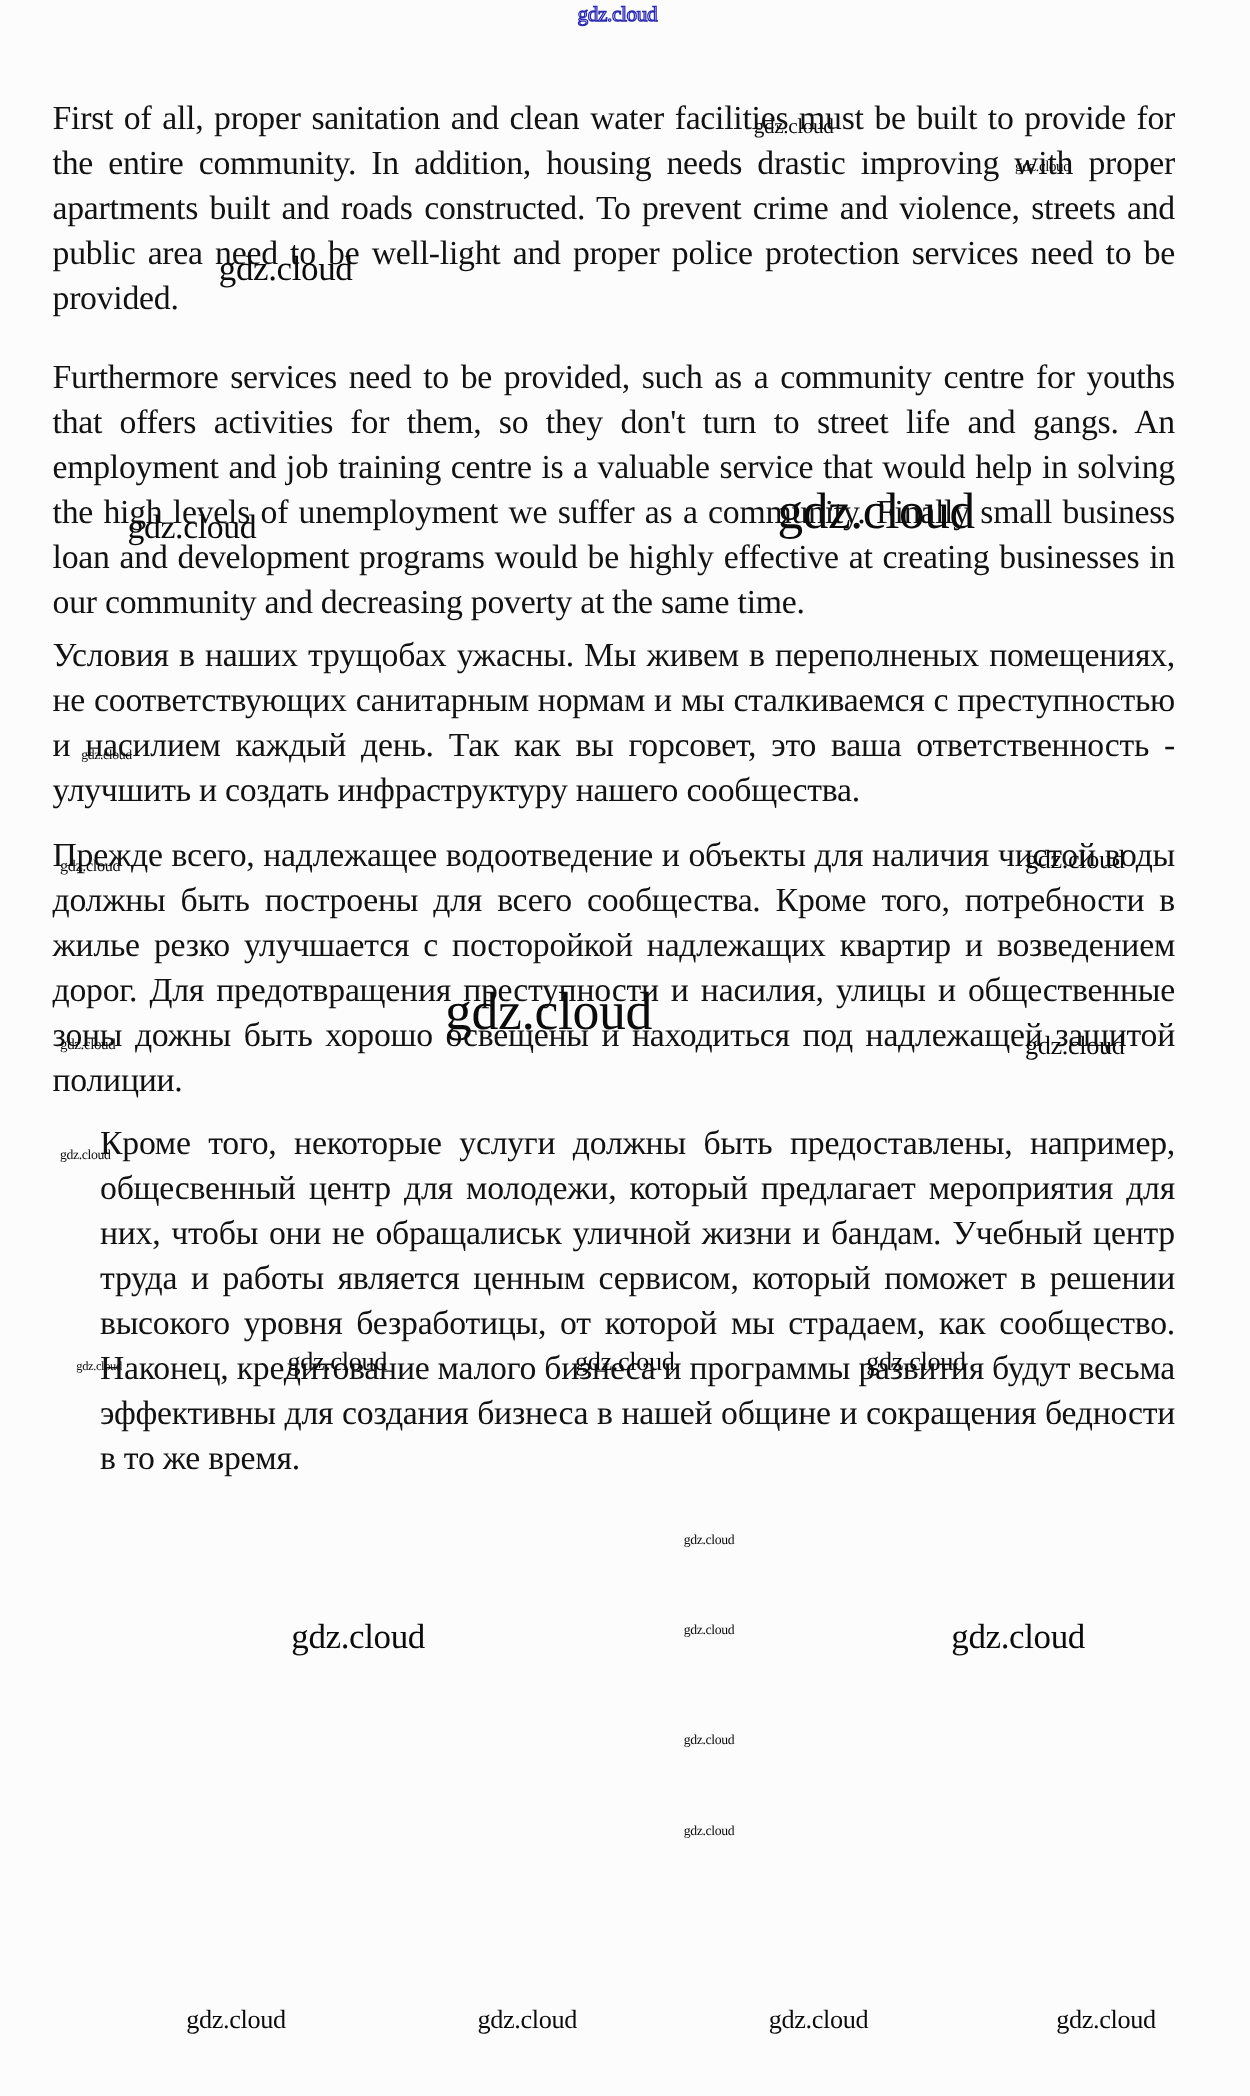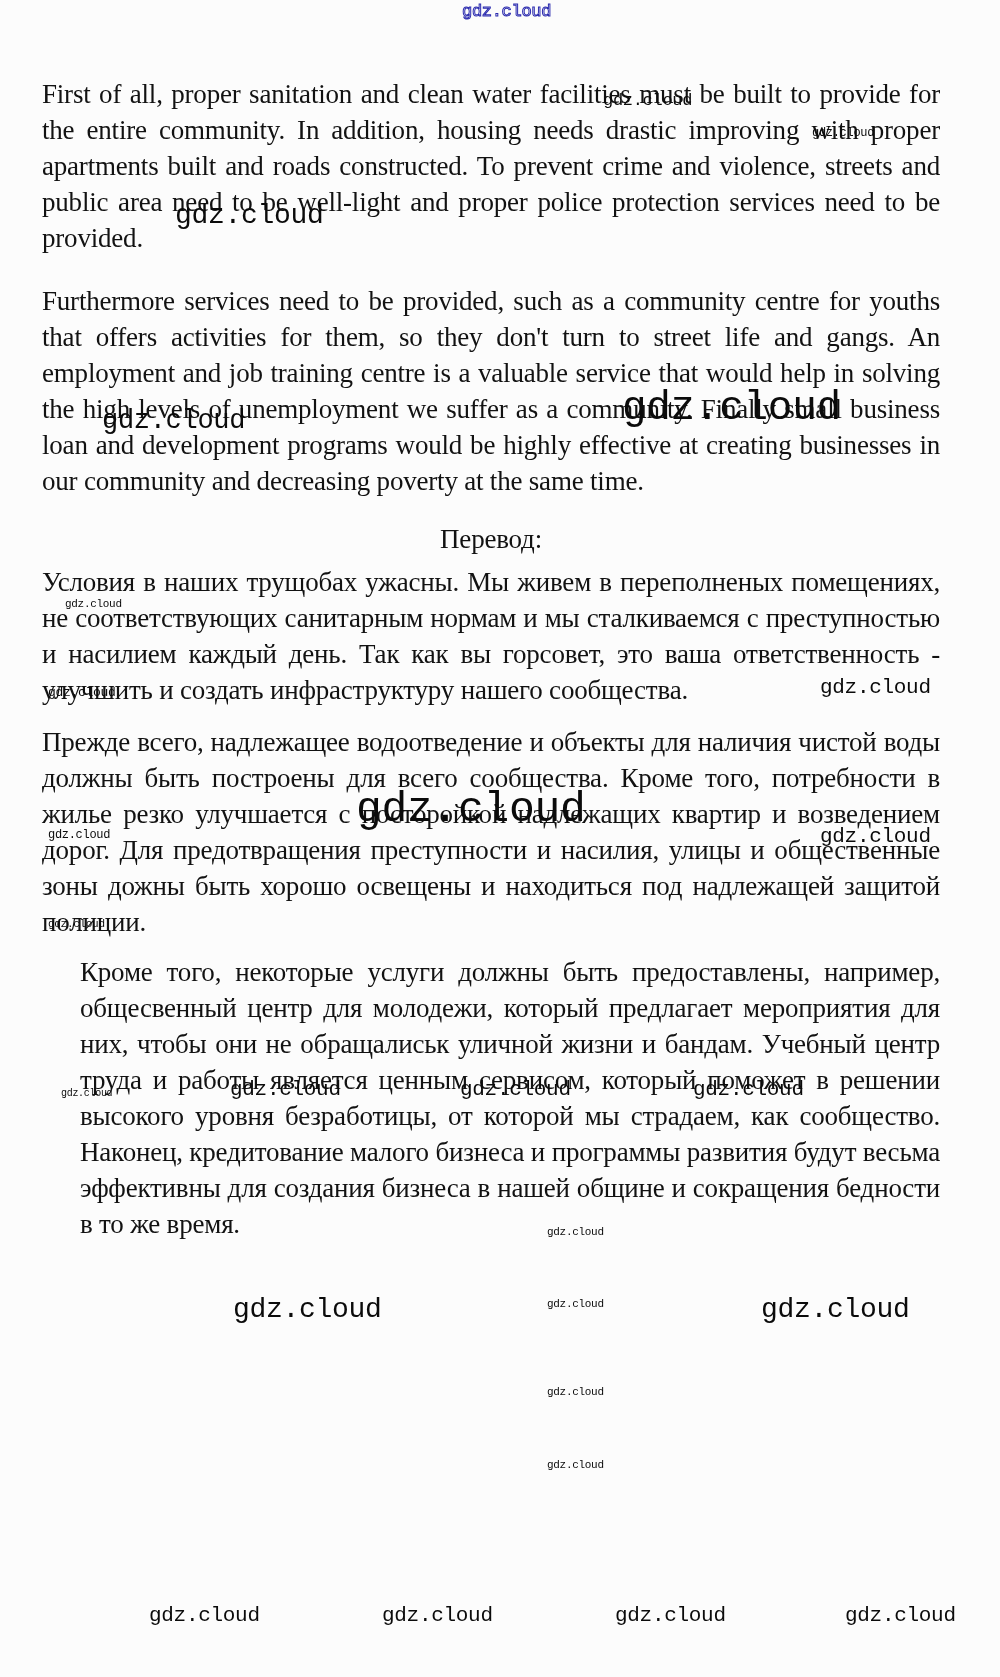--- a/index.html
+++ b/index.html
@@ -34,42 +34,41 @@
     font-size: 27px;
     line-height: 36px;
     text-align: center;
     letter-spacing: -0.2px;
   }
   .r1 { margin-top: 7px; }
   .r2 { margin-top: 16px; }
   .r3 { margin-top: 14px; margin-left: 38px; }
   .wm {
     position: absolute;
-    font-family: Liberation Mono, monospace;
+    font-family: Liberation Serif, serif;
     font-weight: 400;
     color: #0b0b0b;
     line-height: 1;
     letter-spacing: -0.3px;
     white-space: nowrap;
   }
   .wm-outline {
     color: transparent;
     -webkit-text-stroke: 1px #2a2aae;
     text-shadow: none;
   }
 </style>
 </head>
 <body>
 
 <div class="page">
 
   <div class="content">
     <p class="para p2">First of all, proper sanitation and clean water facilities must be built to provide for the entire community. In addition, housing needs drastic improving with proper apartments built and roads constructed. To prevent crime and violence, streets and public area need to be well-light and proper police protection services need to be provided.</p>
     <p class="para p3">Furthermore services need to be provided, such as a community centre for youths that offers activities for them, so they don't turn to street life and gangs. An employment and job training centre is a valuable service that would help in solving the high levels of unemployment we suffer as a community. Finally small business loan and development programs would be highly effective at creating businesses in our community and decreasing poverty at the same time.</p>
-    <p class="heading">Перевод:</p>
     <p class="para r1">Условия в наших трущобах ужасны. Мы живем в переполненых помещениях, не соответствующих санитарным нормам и мы сталкиваемся с преступностью и насилием каждый день. Так как вы горсовет, это ваша ответственность - улучшить и создать инфраструктуру нашего сообщества.</p>
     <p class="para r2">Прежде всего, надлежащее водоотведение и объекты для наличия чистой воды должны быть построены для всего сообщества. Кроме того, потребности в жилье резко улучшается с посторойкой надлежащих квартир и возведением дорог. Для предотвращения преступности и насилия, улицы и общественные зоны дожны быть хорошо освещены и находиться под надлежащей защитой полиции.</p>
     <p class="para r3">Кроме того, некоторые услуги должны быть предоставлены, например, общесвенный центр для молодежи, который предлагает мероприятия для них, чтобы они не обращалиськ уличной жизни и бандам. Учебный центр труда и работы является ценным сервисом, который поможет в решении высокого уровня безработицы, от которой мы страдаем, как сообщество. Наконец, кредитование малого бизнеса и программы развития будут весьма эффективны для создания бизнеса в нашей общине и сокращения бедности в то же время.</p>
   </div>
 
   <div>
     <span class="wm wm-outline" style="left:462px;top:3px;font-size:17px">gdz.cloud</span>
     <span class="wm" style="left:603px;top:92px;font-size:17px">gdz.cloud</span>
     <span class="wm" style="left:812px;top:127px;font-size:12px">gdz.cloud</span>
     <span class="wm" style="left:175px;top:202px;font-size:28px">gdz.cloud</span>

